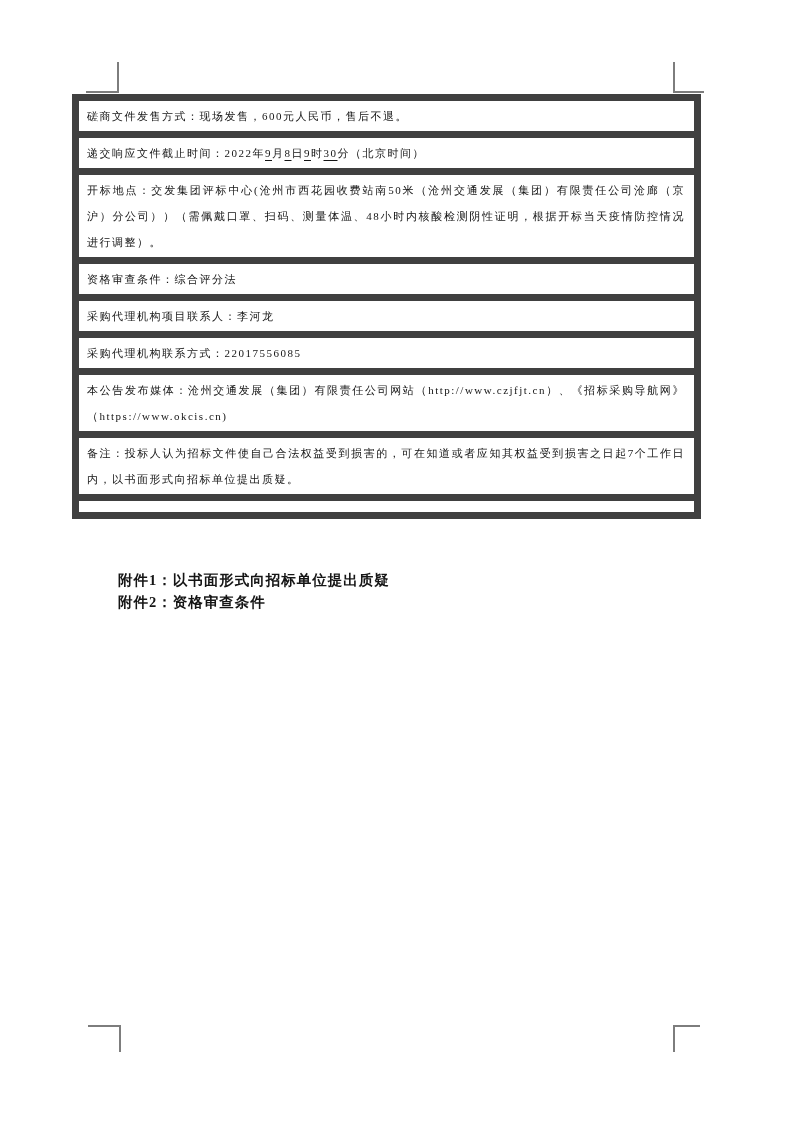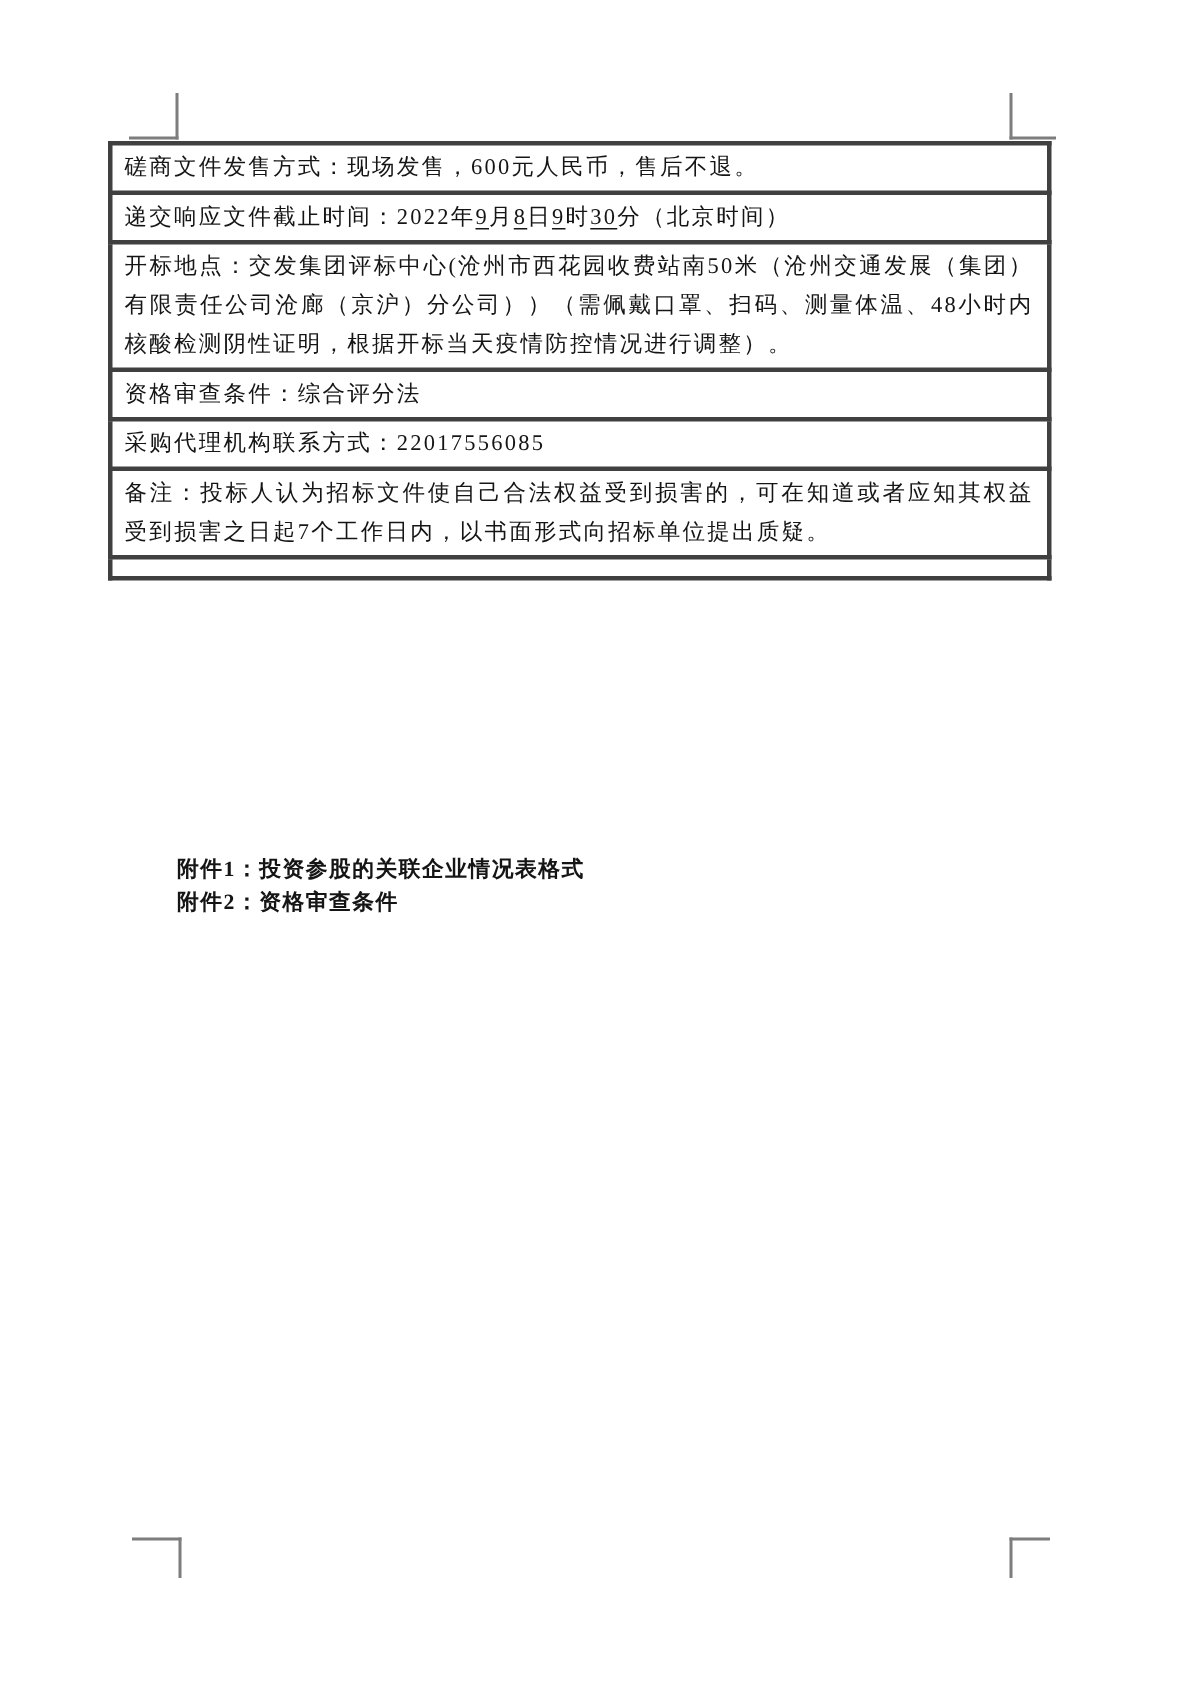--- a/index.html
+++ b/index.html
@@ -12,23 +12,23 @@
   .crop-tl{left:86px;top:62px;width:31px;height:29px;border-right:2px solid #7d7d7d;border-bottom:2px solid #7d7d7d;}
   .crop-tr{left:673px;top:62px;width:29px;height:29px;border-left:2px solid #7d7d7d;border-bottom:2px solid #7d7d7d;}
   .crop-bl{left:88px;top:1025px;width:31px;height:25px;border-right:2px solid #7d7d7d;border-top:2px solid #7d7d7d;}
   .crop-br{left:673px;top:1025px;width:25px;height:25px;border-left:2px solid #7d7d7d;border-top:2px solid #7d7d7d;}
 
   table.info{
     position:absolute;left:72px;top:94px;width:629px;
     border-collapse:collapse;table-layout:fixed;
   }
   table.info td{
-    border:3px solid #404040;
+    border:7px solid #404040;
     padding:2px 9px 2px 8px;
-    font-size:15px;line-height:26px;letter-spacing:1.5px;
+    font-size:11px;line-height:26px;letter-spacing:1.5px;
     text-align:justify;vertical-align:middle;
     word-break:break-all;
   }
   table.info tr.empty td{height:11px;padding-top:0;padding-bottom:0;}
   .u{text-decoration:underline;text-underline-offset:3px;}
 
   .attachments{
     position:absolute;left:118px;top:569px;
     font-size:14.5px;font-weight:bold;line-height:22px;letter-spacing:1px;
   }
@@ -51,28 +51,34 @@
         <tr>
           <td><span>递交响应文件截止时间：2022年</span><span class="u">9</span><span>月</span><span class="u">8</span><span>日</span><span class="u">9</span><span>时</span><span class="u">30</span><span>分（北京时间）</span></td>
         </tr>
         <tr>
           <td><span>开标地点：交发集团评标中心(沧州市西花园收费站南50米（沧州交通发展（集团）有限责任公司沧廊（京沪）分公司））（需佩戴口罩、扫码、测量体温、48小时内核酸检测阴性证明，根据开标当天疫情防控情况进行调整）。</span></td>
         </tr>
         <tr>
           <td><span>资格审查条件：综合评分法</span></td>
         </tr>
         <tr>
+          <td><span>采购代理机构项目联系人：李河龙</span></td>
+        </tr>
+        <tr>
           <td><span>采购代理机构联系方式：22017556085</span></td>
+        </tr>
+        <tr>
+          <td><span>本公告发布媒体：沧州交通发展（集团）有限责任公司网站（http://www.czjfjt.cn）、《招标采购导航网》（https://www.okcis.cn)</span></td>
         </tr>
         <tr>
           <td><span>备注：投标人认为招标文件使自己合法权益受到损害的，可在知道或者应知其权益受到损害之日起7个工作日内，以书面形式向招标单位提出质疑。</span></td>
         </tr>
         <tr class="empty">
           <td></td>
         </tr>
       </tbody>
   </table>
 
   <div class="attachments">
-      <div class="att-line">附件1：投资参股的关联企业情况表格式</div>
+      <div class="att-line">附件1：以书面形式向招标单位提出质疑</div>
       <div class="att-line">附件2：资格审查条件</div>
     </div>
 </div>
 
 </body></html>

